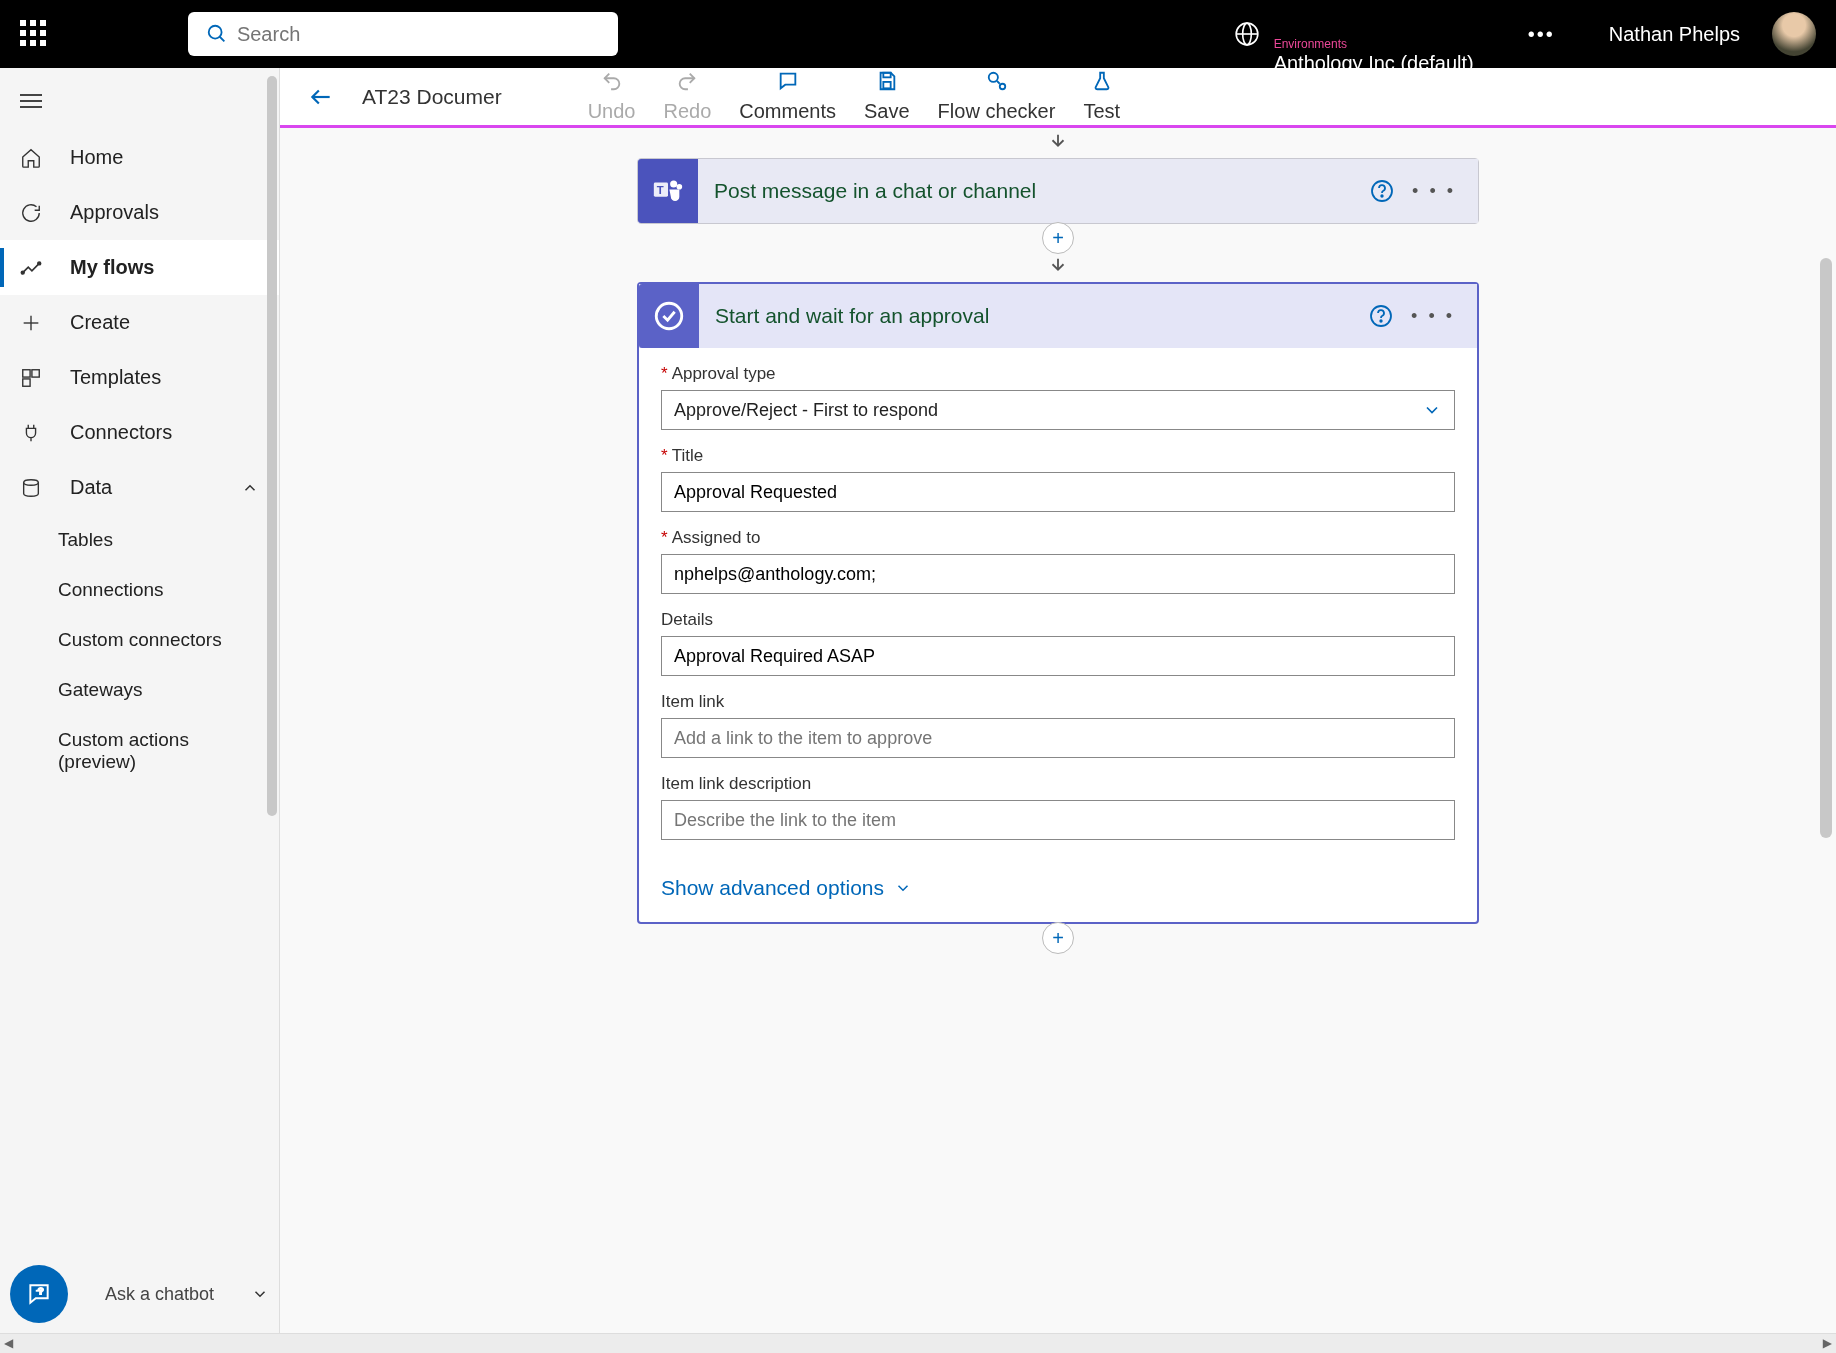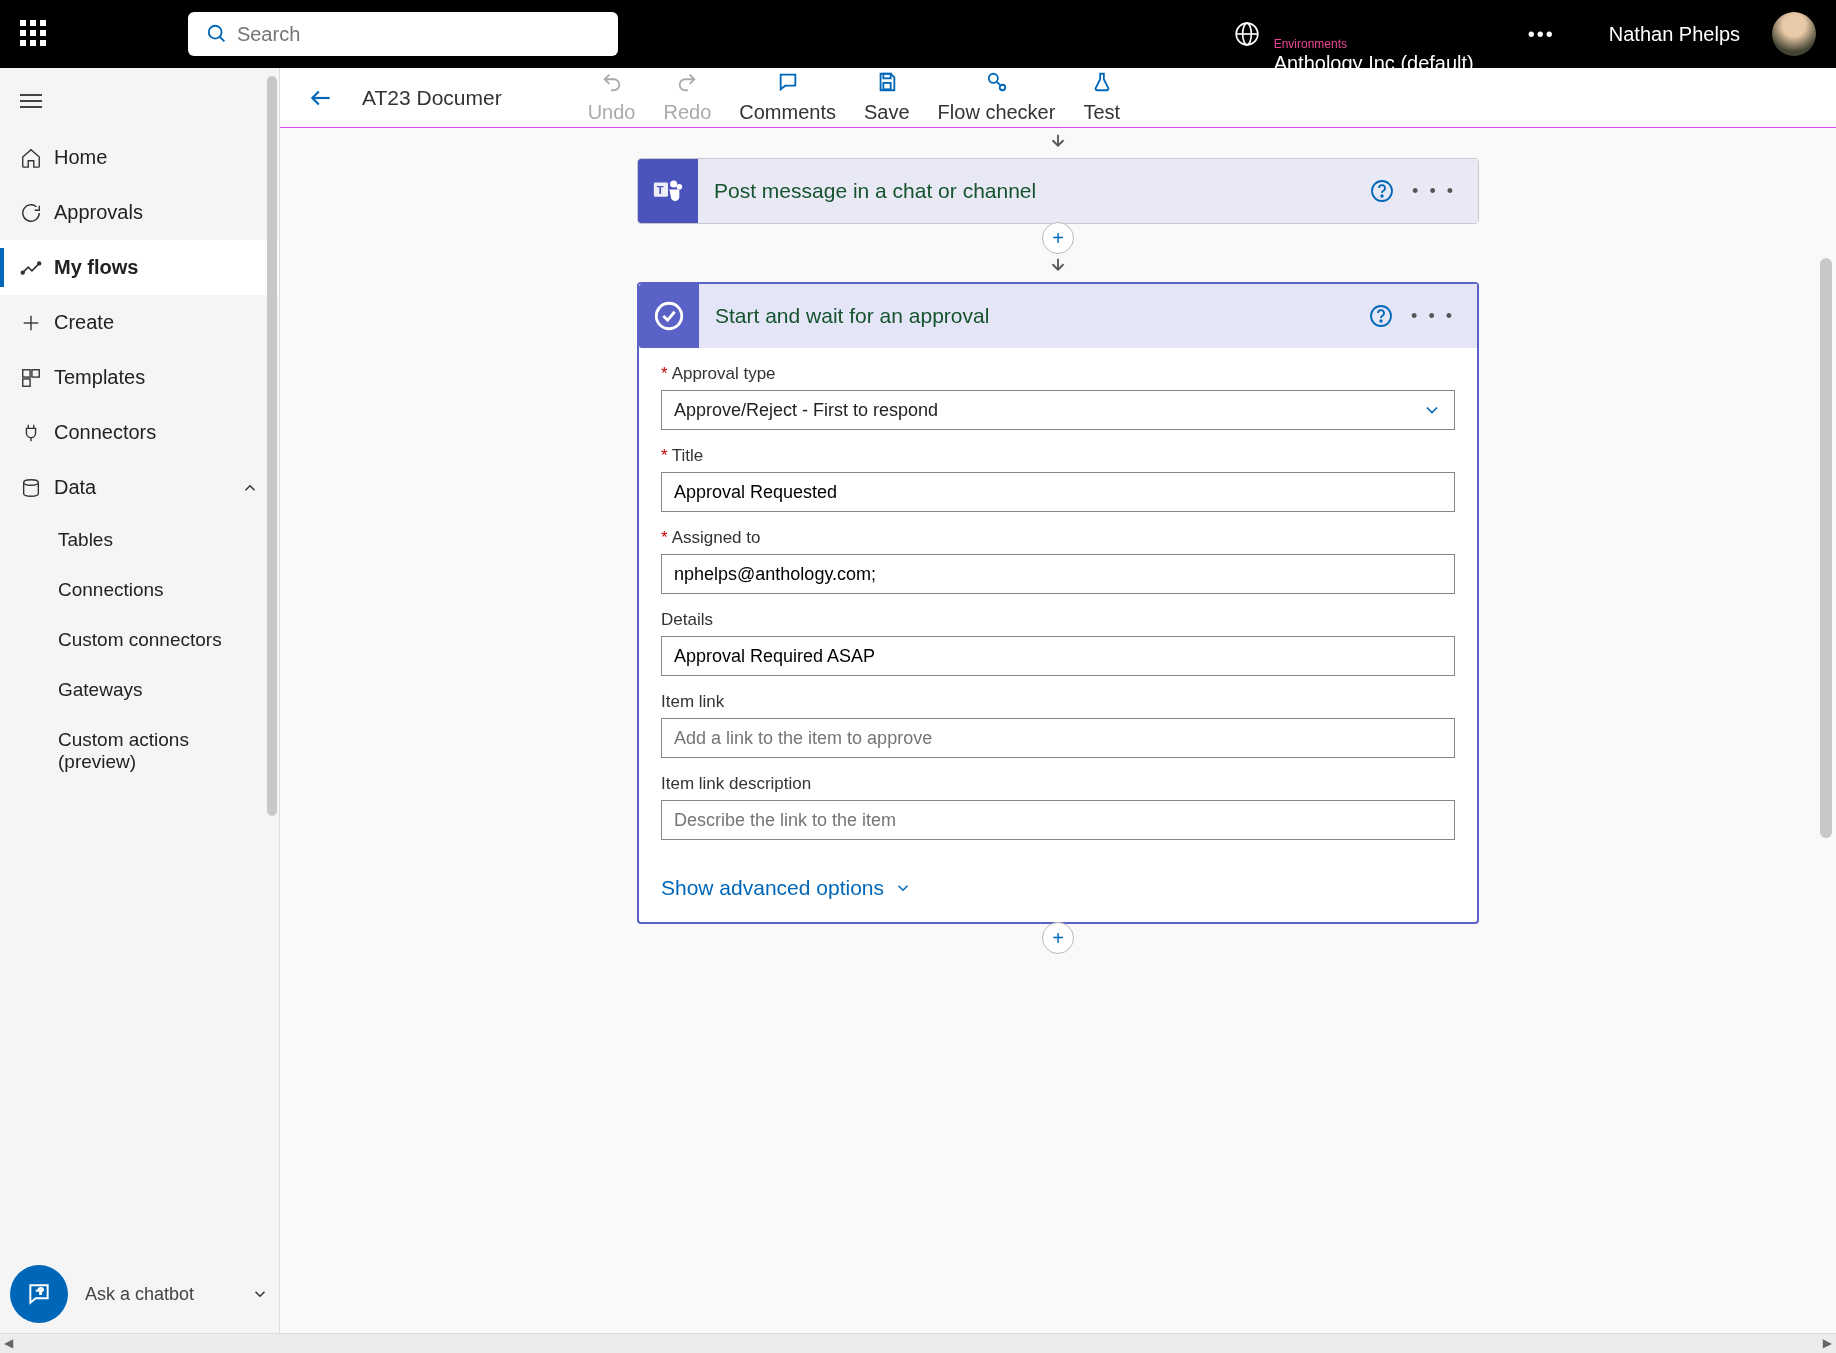--- a/index.html
+++ b/index.html
@@ -18,34 +18,34 @@
 .env-text .big { font-size: 20px; }
 .top-more { margin: 0 40px; font-size: 20px; letter-spacing: 2px; }
 .username { font-size: 20px; margin-right: 18px; }
 .avatar { width: 44px; height: 44px; border-radius: 50%; background: radial-gradient(circle at 50% 30%, #e8c9a8 30%, #443 70%); }
 
 
 .main { display: flex; height: calc(100% - 68px - 20px); }
 .sidebar { width: 280px; background: #f5f5f5; border-right: 1px solid #ddd; position: relative; padding-top: 4px; }
 .hamburger { padding: 18px 20px; }
 .hamburger div { width: 22px; height: 2px; background: #444; margin: 4px 0; }
-.nav-item { display: flex; align-items: center; gap: 12px; padding: 16px 20px; font-size: 20px; color: #222; cursor: pointer; position: relative; }
+.nav-item { display: flex; align-items: center; gap: 28px; padding: 16px 20px; font-size: 20px; color: #222; cursor: pointer; position: relative; }
 .nav-item.active { background: #fff; font-weight: 600; }
 .nav-item.active::before { content: ""; position: absolute; left: 0; top: 8px; bottom: 8px; width: 4px; background: #0067b8; }
 .nav-item .chev { margin-left: auto; }
 .nav-sub { padding: 14px 20px 14px 58px; font-size: 19px; color: #222; cursor: pointer; }
 .scroll-thumb-left { position: absolute; right: 2px; top: 8px; width: 10px; height: 740px; background: #c8c8c8; border-radius: 5px; }
 .sidebar-bottom { position: absolute; bottom: 10px; left: 10px; right: 10px; display: flex; align-items: center; gap: 8px; }
 .chat-fab { width: 58px; height: 58px; border-radius: 50%; background: #0067b8; display: flex; align-items: center; justify-content: center; color: #fff; font-size: 24px; }
-.chatbot-label { font-size: 18px; color: #444; margin-left: 9px; }
+.chatbot-label { font-size: 18px; color: #444; margin-left: 29px; }
 .chev-down-sm { margin-left: auto; }
 
 
 .canvas-wrap { flex: 1; display: flex; flex-direction: column; position: relative; }
-.toolbar { height: 60px; border-bottom: 1px solid #d946ef; display: flex; align-items: center; padding: 0 28px; gap: 28px; font-size: 20px; color: #333; }
+.toolbar { height: 60px; border-bottom: 3px solid #d946ef; display: flex; align-items: center; padding: 0 28px; gap: 28px; font-size: 20px; color: #333; }
 .toolbar .back { color: #0067b8; }
 .toolbar .disabled { color: #aaa; }
 .toolbar .btn { display: flex; align-items: center; gap: 8px; cursor: pointer; flex-direction: column; }
 .toolbar .accent svg { color: #0067b8; }
 
 .canvas { flex: 1; background: #f9f9f9; overflow: auto; position: relative; padding: 0 30px 40px; }
 .scroll-thumb-right { position: absolute; right: 4px; top: 130px; width: 12px; height: 580px; background: #c8c8c8; border-radius: 6px; }
 
 .flow-col { width: 842px; margin: 0 auto; display: flex; flex-direction: column; align-items: center; }
 .arrow-down { margin: 4px 0; color: #555; }

